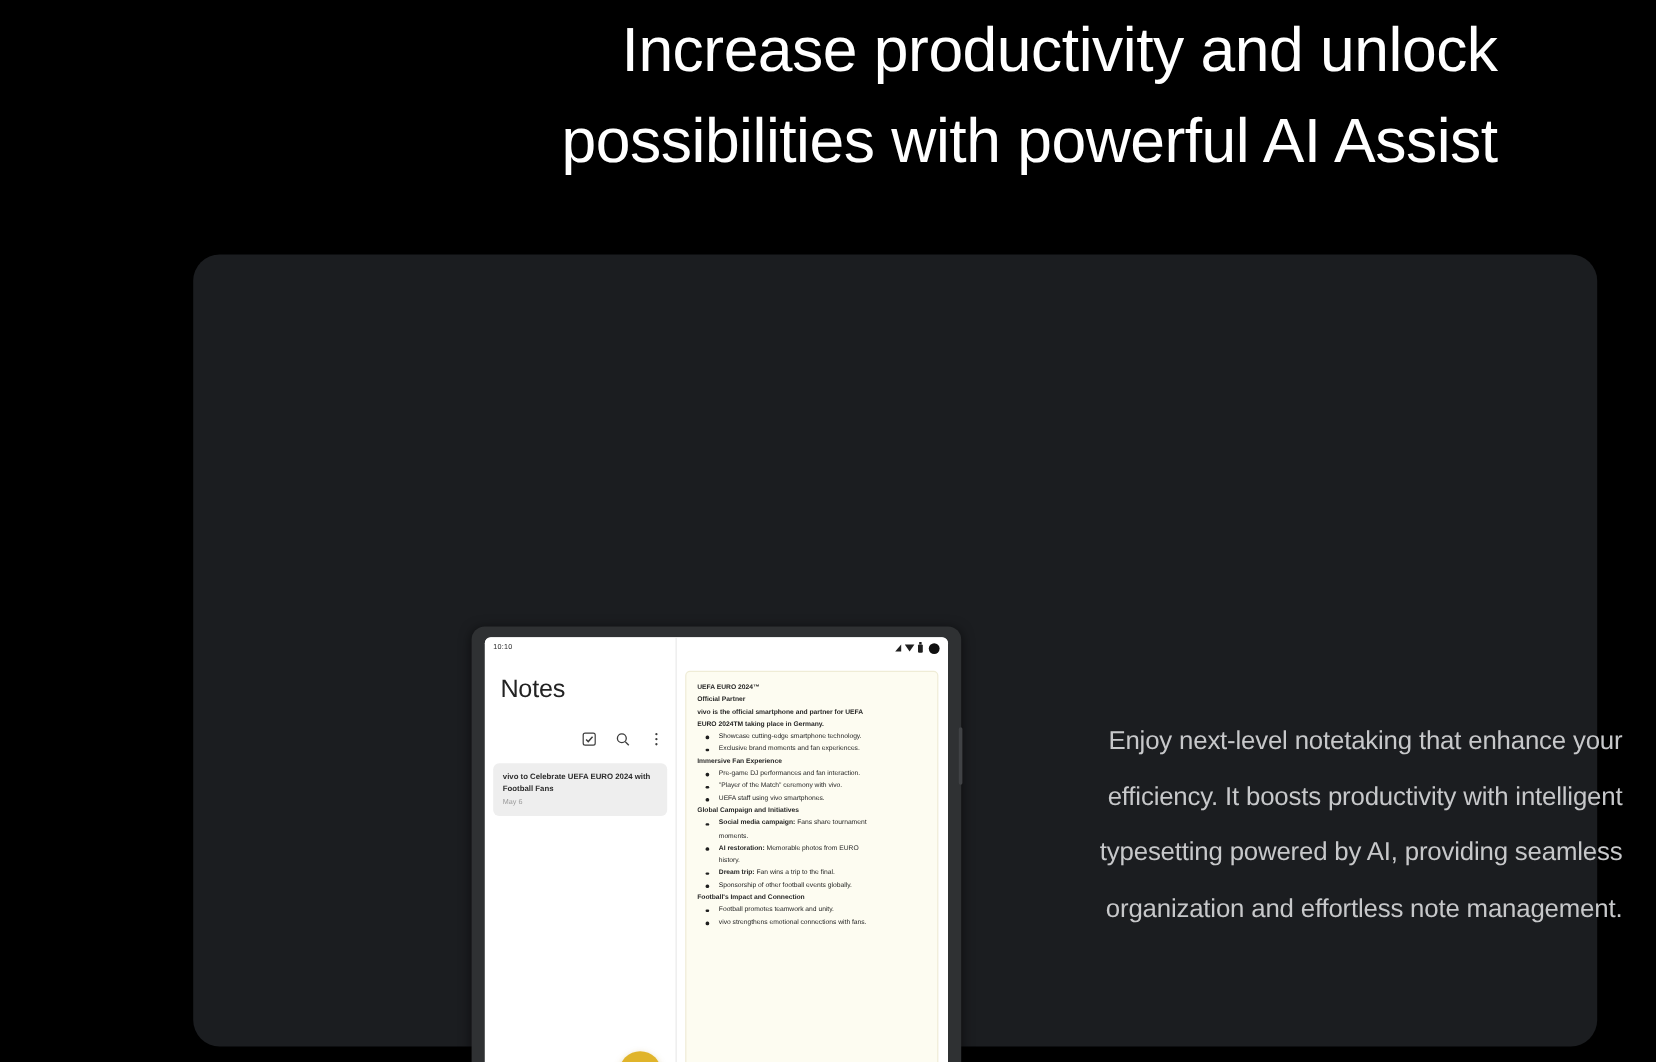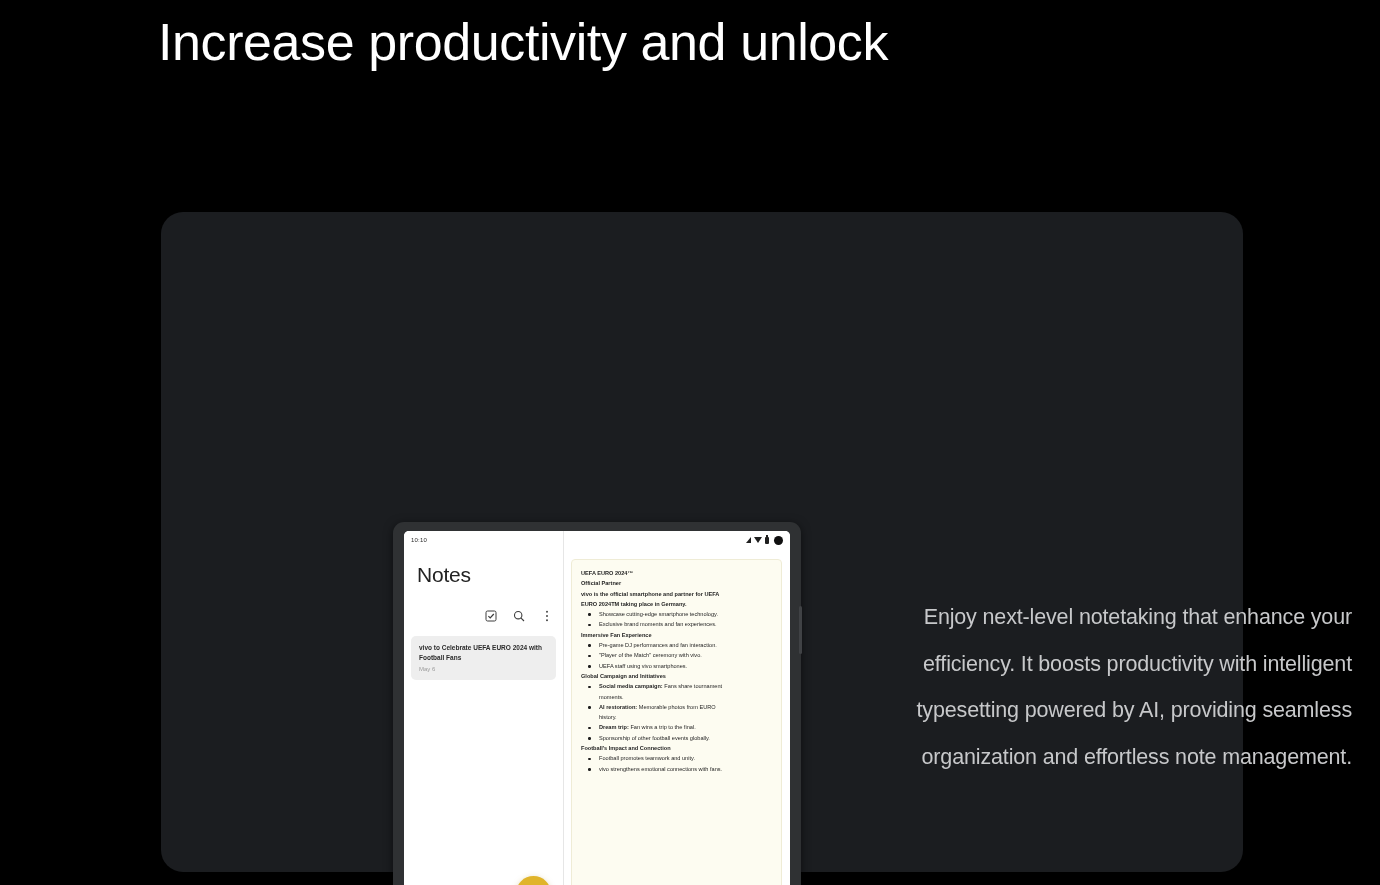--- a/index.html
+++ b/index.html
@@ -24,28 +24,29 @@
     top: 4px;
     width: 1090px;
   }
   .headline-line {
     color: #ffffff;
     font-size: 52px;
     line-height: 76px;
     font-weight: 500;
     letter-spacing: -0.4px;
     white-space: nowrap;
+    text-align: right;
   }
 
   
   #feature-panel {
     position: absolute;
     left: 161px;
     top: 212px;
-    width: 1082px;
+    width: 1170px;
     height: 660px;
     background: #1b1d20;
     border-radius: 22px;
   }
 
   
   #device-wrap {
     position: absolute;
     left: 232px;
     top: 310px;
@@ -273,20 +274,21 @@
     font-weight: 400;
     letter-spacing: -0.15px;
     text-align: right;
   }
 </style>
 </head>
 <body>
 
 <div id="headline">
   <div class="headline-line">Increase productivity and unlock</div>
+  <div class="headline-line">possibilities with powerful AI Assist</div>
 </div>
 
 <div id="feature-panel">
 
   <div id="device-wrap">
     <div id="device-frame"></div>
 
     <div id="screen">
 
       <div id="status-bar">

